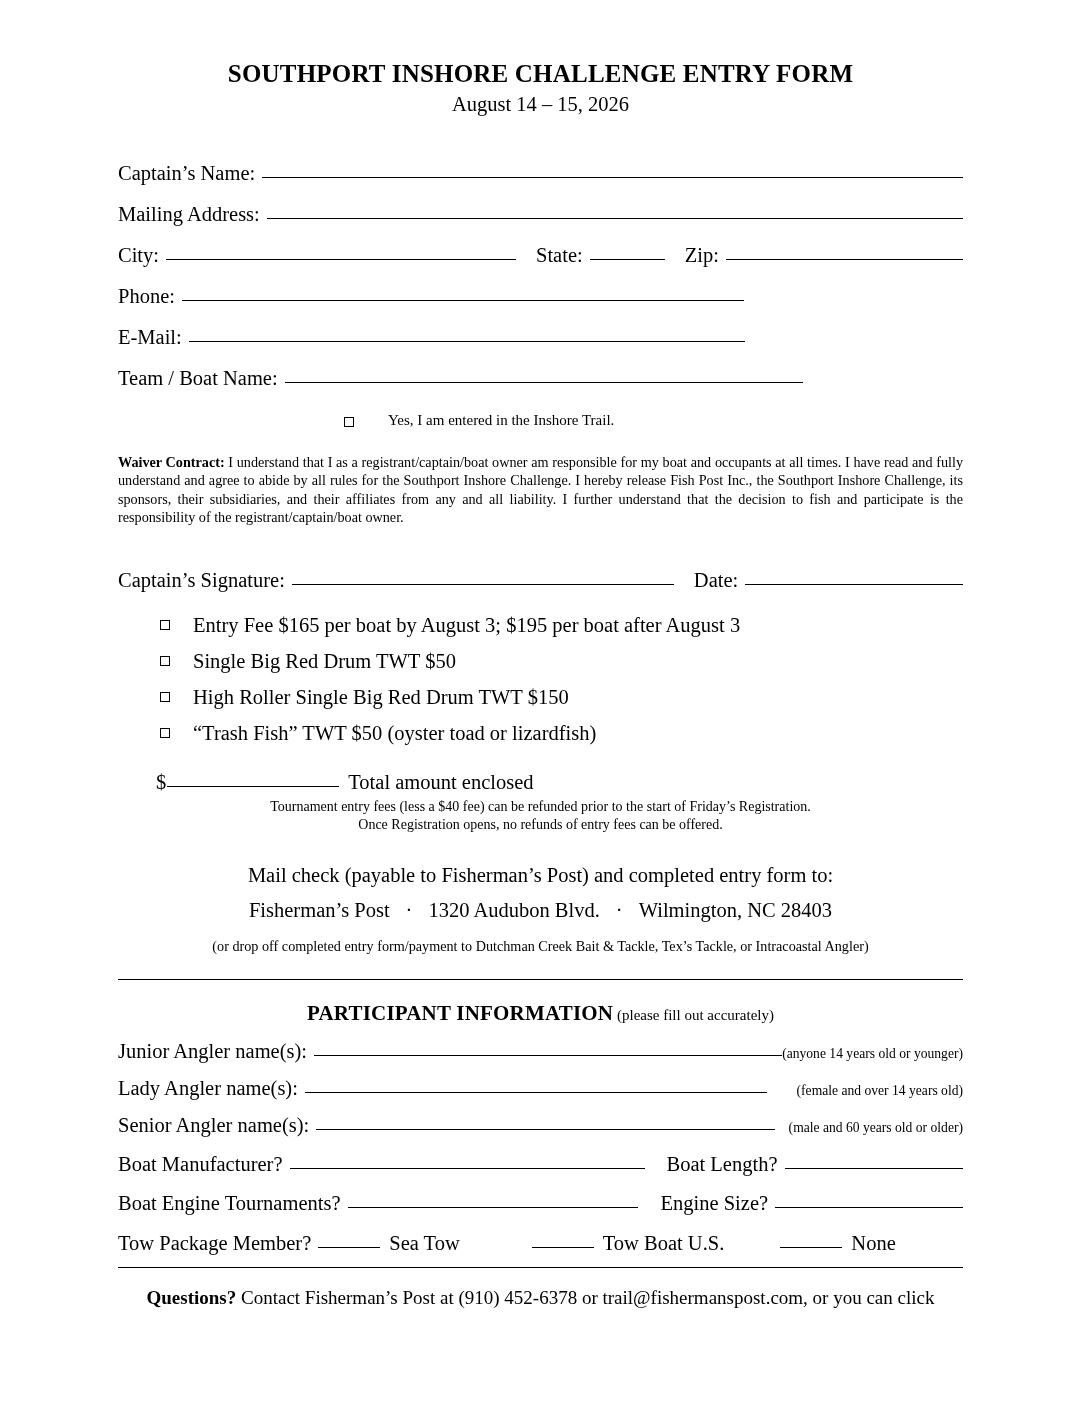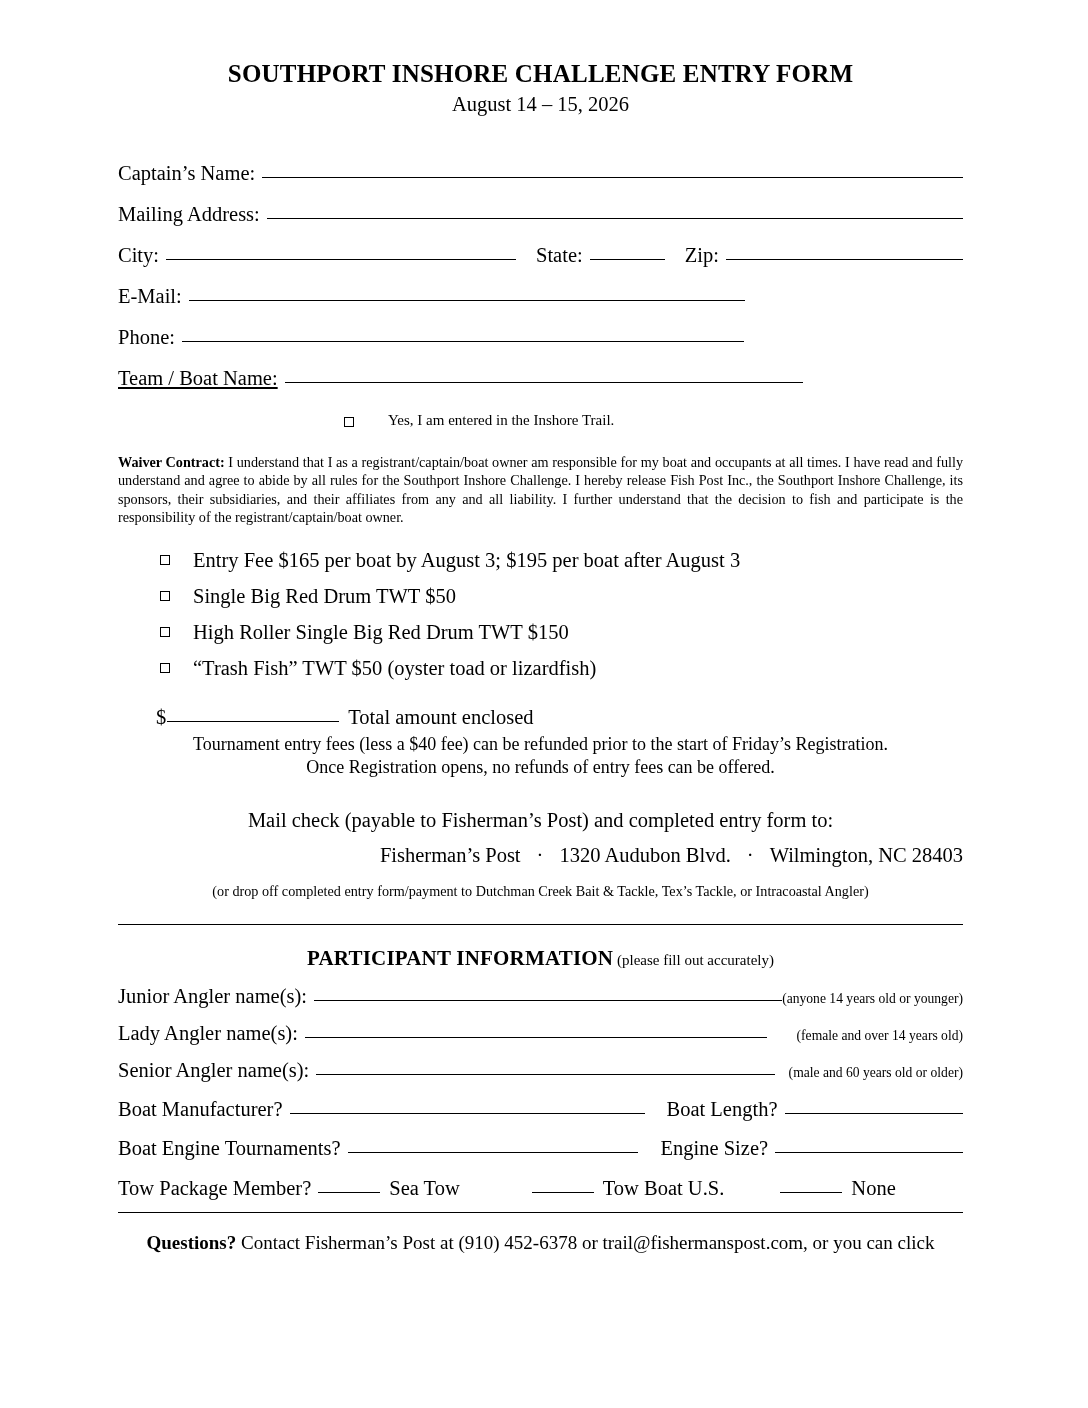--- a/index.html
+++ b/index.html
@@ -122,34 +122,34 @@
     align-items: baseline;
     font-size: 20.5px;
     padding-left: 38px;
     margin-top: 26px;
   }
   .total-row .fline { margin-left: 1px; }
   .total-row .tlabel { margin-left: 9px; }
 
   .refund {
     text-align: center;
-    font-size: 18px;
+    font-size: 14px;
     line-height: 1.30;
     margin-top: 4px;
     padding: 0 40px;
   }
 
   
   .mail-line1 {
     text-align: center;
     font-size: 20.5px;
     margin-top: 30px;
   }
   .mail-line2 {
-    text-align: right;
+    text-align: center;
     font-size: 20.5px;
     margin-top: 12px;
   }
   .mail-line2 .sep { padding: 0 16px; }
   .mail-line3 {
     text-align: center;
     font-size: 14.2px;
     margin-top: 16px;
   }
 
@@ -237,43 +237,50 @@
       <span class="fline" style="width:350px;"></span>
       <span class="gap" style="width:20px;"></span>
       <span class="flabel">State:</span>
       <span class="fline" style="width:75px;"></span>
       <span class="gap" style="width:20px;"></span>
       <span class="flabel">Zip:</span>
       <span class="fline grow"></span>
     </div>
 
     <div class="frow" style="margin-top:18px;">
+      <span class="flabel">Phone:</span>
+      <span class="fline" style="width:562px;"></span>
+    </div>
+
+    <div class="frow" style="margin-top:18px;">
       <span class="flabel">E-Mail:</span>
       <span class="fline" style="width:556px;"></span>
     </div>
 
     <div class="frow" style="margin-top:18px;">
-      <span class="flabel">Phone:</span>
-      <span class="fline" style="width:562px;"></span>
-    </div>
-
-    <div class="frow" style="margin-top:18px;text-decoration:underline;">
       <span class="flabel">Team / Boat Name:</span>
       <span class="fline" style="width:518px;"></span>
     </div>
 
     <div class="trail-row">
       <span class="cbox"></span>
       <span>Yes, I am entered in the Inshore Trail.</span>
     </div>
 
     <div class="waiver">
       <b>Waiver Contract:</b><span> I understand that I as a registrant/captain/boat owner am responsible for my boat and occupants at all times.  I have read and fully understand and agree to abide by all rules for the Southport Inshore Challenge.  I hereby release Fish Post Inc., the Southport Inshore Challenge, its sponsors, their subsidiaries, and their affiliates from any and all liability.  I further understand that the decision to fish and participate is the responsibility of the registrant/captain/boat owner.</span>
     </div>
 
+    <div class="sig-row">
+      <span class="flabel">Captain’s Signature:</span>
+      <span class="fline" style="width:382px;"></span>
+      <span class="gap" style="width:20px;"></span>
+      <span class="flabel">Date:</span>
+      <span class="fline grow"></span>
+    </div>
 
     <div class="fee-list">
       <div class="fee-item">
         <span class="cbox"></span>
         <span>Entry Fee $165 per boat by August 3; $195 per boat after August 3</span>
       </div>
       <div class="fee-item">
         <span class="cbox"></span>
         <span>Single Big Red Drum TWT $50</span>
       </div>

